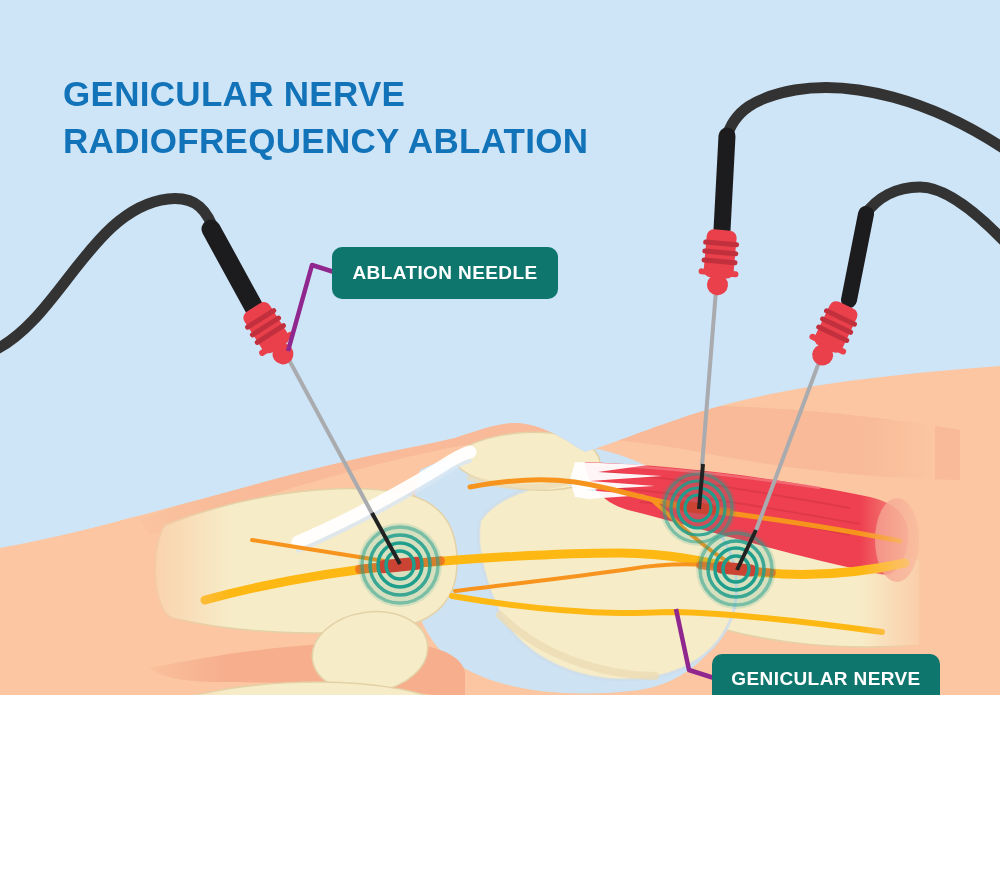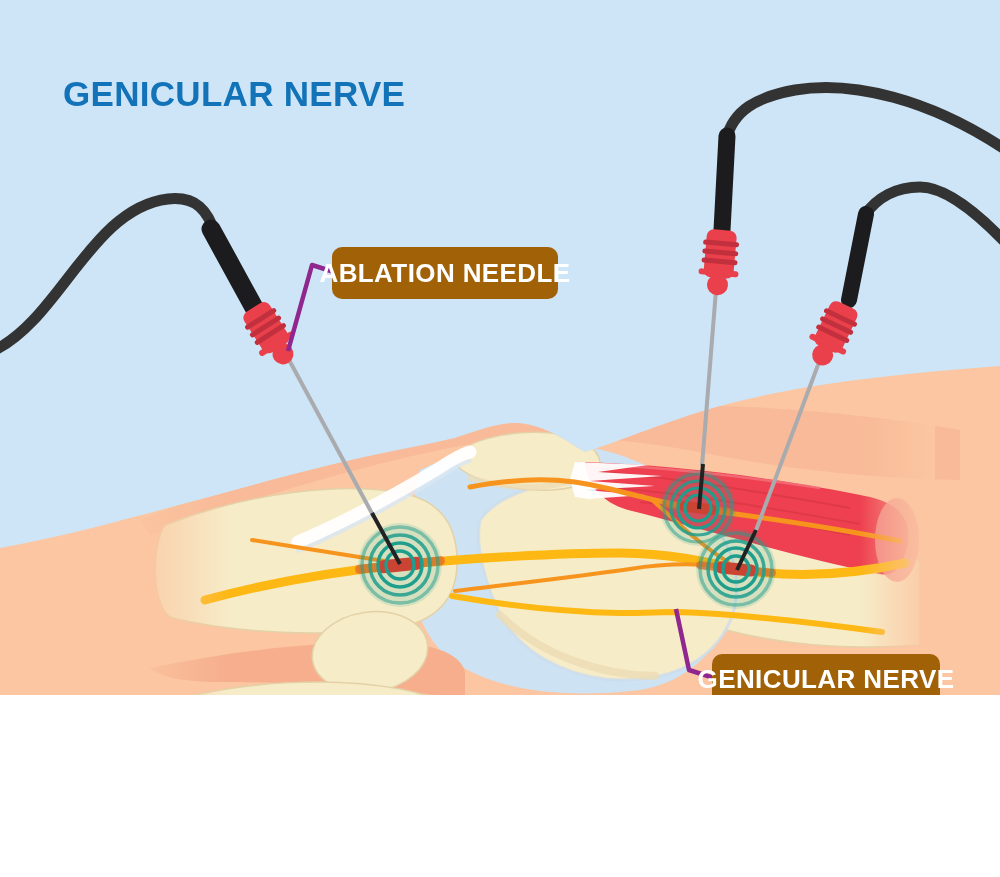--- a/index.html
+++ b/index.html
@@ -15,22 +15,22 @@
     position:absolute;left:63px;top:70px;
     color:#1273b9;
     font-size:35px;font-weight:800;
     line-height:47px;letter-spacing:.3px;
     white-space:nowrap;
   }
   .title span{display:block;}
   .callout{
     position:absolute;
     display:flex;align-items:center;justify-content:center;
-    background:#a16207;color:#ffffff;
-    font-size:26px;font-weight:bold;letter-spacing:.4px;
+    background:#0f766e;color:#ffffff;
+    font-size:19px;font-weight:bold;letter-spacing:.4px;
     border-radius:10px;white-space:nowrap;
   }
   .callout.ablation{left:332px;top:247px;width:226px;height:52px;}
   .callout.genicular{left:712px;top:654px;width:228px;height:50px;}
 </style>
 </head>
 <body>
 
 <div class="stage">
 
@@ -177,20 +177,21 @@
       <circle cx="0" cy="52" r="10.5" fill="#e9404b"></circle>
     </g>
   </g>
 
   <polyline points="334,272 312,265 288,351" fill="none" stroke="#90278e" stroke-width="4.5" stroke-linejoin="round"></polyline>
   <polyline points="676,609 689,670 714,678" fill="none" stroke="#90278e" stroke-width="4.5" stroke-linejoin="round"></polyline>
 </svg>
 
   <h1 class="title" style="margin:0;">
     <span>GENICULAR NERVE</span>
+    <span>RADIOFREQUENCY ABLATION</span>
   </h1>
 
   <div class="callout ablation">
     <span>ABLATION NEEDLE</span>
   </div>
   <div class="callout genicular">
     <span>GENICULAR NERVE</span>
   </div>
 
 </div>

